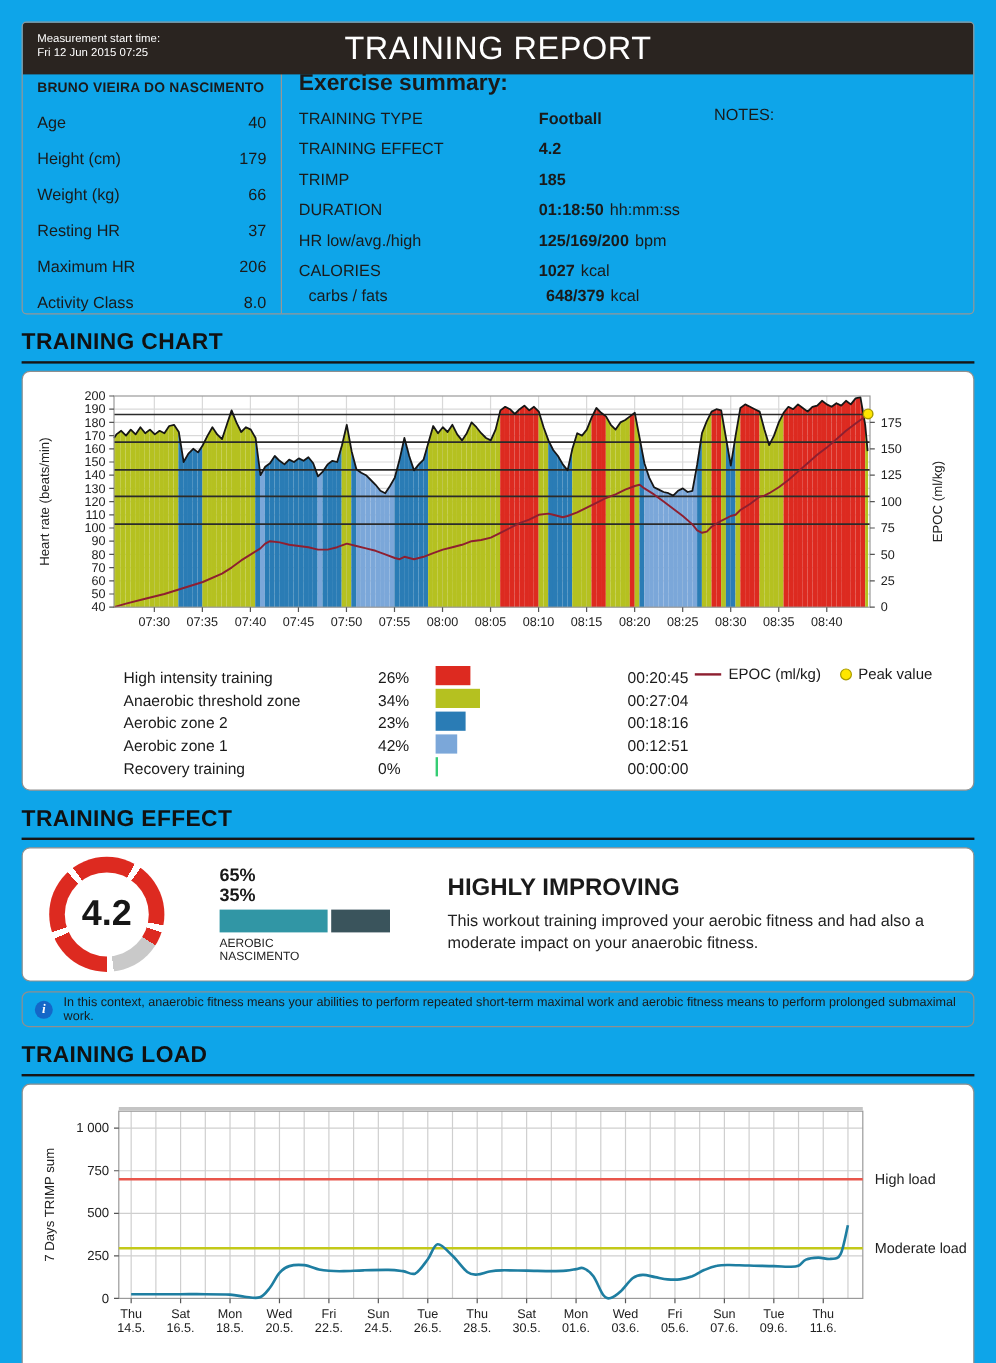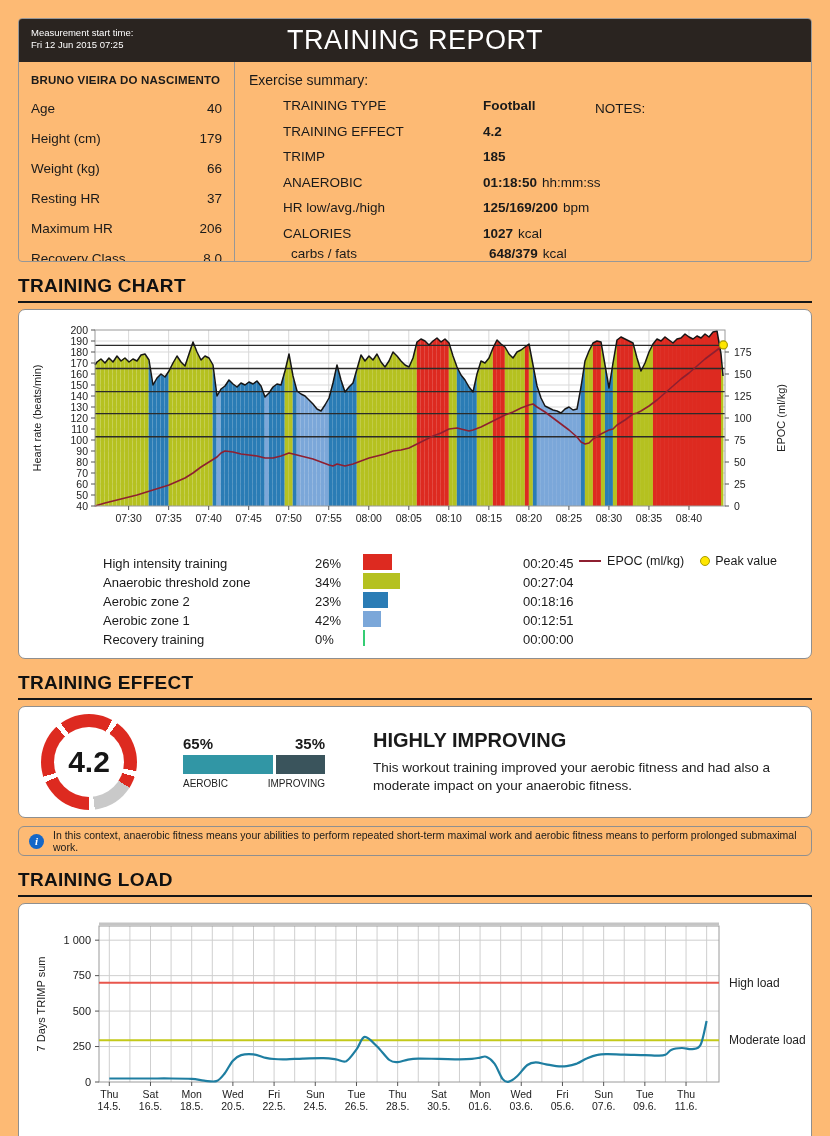--- a/index.html
+++ b/index.html
@@ -1,29 +1,29 @@
 <!DOCTYPE html>
 <html><head>
 <meta charset="utf-8">
 <style>
   html,body{margin:0;padding:0;background:#fff;}
   .page{width:830px;height:1136px;box-sizing:border-box;padding:18px;position:relative;
-        font-family:"Liberation Sans",sans-serif;color:#1a1a1a;background:#fdba74;overflow:hidden;}
+        font-family:"Liberation Sans",sans-serif;color:#1a1a1a;background:#0ea5e9;overflow:hidden;}
   
   .report-top{border:1px solid #979797;border-radius:4px;overflow:hidden;}
   .topbar{height:43px;background:#2a2420;color:#fff;display:flex;align-items:center;position:relative;}
   .meas{position:absolute;left:12px;top:8px;font-size:9.5px;line-height:1.3;}
   .rtitle{margin:0 auto;font-size:27px;letter-spacing:.5px;font-weight:400;}
-  .summary{display:flex;height:199px;}
+  .summary{display:flex;height:199px;align-items:center;}
   .person{width:216px;padding:12px 12px 8px 12px;box-sizing:border-box;border-right:1px solid #979797;}
   .pname{font-size:11.5px;font-weight:bold;letter-spacing:.2px;margin-bottom:6px;}
   .prow{display:flex;justify-content:space-between;font-size:13.5px;margin-top:15px;}
   .exsum{flex:1;padding:10px 14px;position:relative;box-sizing:border-box;}
-  .extitle{font-size:14px;font-weight:normal;margin-bottom:10px;}
-  .sumrow{display:flex;font-size:13.5px;margin-bottom:10.5px;margin-left:34px;}
+  .extitle{font-size:19px;font-weight:bold;margin-bottom:10px;}
+  .sumrow{display:flex;font-size:13.5px;margin-bottom:10.5px;}
   .sumrow .lb{width:200px;}
   .sumrow .vl{font-weight:bold;}
   .sumrow .un{margin-left:5px;}
   .sumrow.indent{margin-top:-5px;}
   .sumrow.indent .lb{padding-left:8px;width:192px;}
   .sumrow.indent .vl{padding-left:6px;}
   .notes{position:absolute;left:360px;top:39px;font-size:13.5px;}
   
   .sect{margin-top:13px;font-size:19px;font-weight:600;letter-spacing:.3px;color:#111;
         border-bottom:2px solid #161616;padding-bottom:4px;}
@@ -36,21 +36,21 @@
   .ztime{font-size:13px;}
   .epoc-legend{position:absolute;right:34px;top:2px;display:flex;align-items:center;font-size:12.5px;}
   .epoc-line-sample{display:inline-block;width:22px;height:0;border-top:2px solid #8e1f30;margin-right:6px;}
   .peak-dot{display:inline-block;width:8px;height:8px;border-radius:50%;background:#ffe600;border:1.5px solid #a99b00;margin:0 5px 0 16px;}
   
   .effectpanel{height:112px;display:flex;align-items:center;padding:0 22px;}
   .gauge{width:96px;height:96px;border-radius:50%;position:relative;flex:none;}
   .gauge .hole{position:absolute;inset:13px;background:#fff;border-radius:50%;display:flex;align-items:center;justify-content:center;}
   .gauge .val{font-size:30px;font-weight:bold;color:#161616;}
   .tebars{width:142px;margin-left:46px;flex:none;}
-  .tb-row{display:flex;justify-content:space-between;}
+  .tb-row{display:flex;justify-content:space-between;flex-direction:column;}
   .tb-row.pcts span{font-size:15px;font-weight:bold;}
   .tb-bar{display:flex;height:19px;margin:3px 0 4px 0;gap:3px;}
   .tb-bar .seg{height:100%;}
   .tb-row.labels span{font-size:10px;font-weight:normal;color:#222;}
   .tetext{margin-left:48px;width:440px;}
   .tetext .hl{font-size:20px;font-weight:bold;margin-bottom:7px;}
   .tetext .ds{font-size:13.5px;line-height:1.35;color:#222;}
   
   .infobar{border:1px solid #8f8f8f;border-radius:6px;margin-top:8px;height:30px;display:flex;align-items:center;
            padding:0 10px;gap:9px;box-sizing:border-box;}
@@ -92,42 +92,42 @@
             </div>
             <div class="prow">
               <span>Resting HR</span>
               <span>37</span>
             </div>
             <div class="prow">
               <span>Maximum HR</span>
               <span>206</span>
             </div>
             <div class="prow">
-              <span>Recovery Class</span>
+              <span>Activity Class</span>
               <span>8.0</span>
             </div>
           </div>
       </div>
       <div class="exsum">
         <div class="extitle">Exercise summary:</div>
         <div id="summary-rows">
             <div class="sumrow">
               <span class="lb">TRAINING TYPE</span>
               <span class="vl">Football</span>
             </div>
             <div class="sumrow">
               <span class="lb">TRAINING EFFECT</span>
               <span class="vl">4.2</span>
             </div>
             <div class="sumrow">
               <span class="lb">TRIMP</span>
               <span class="vl">185</span>
             </div>
             <div class="sumrow">
-              <span class="lb">ANAEROBIC</span>
+              <span class="lb">DURATION</span>
               <span class="vl">01:18:50</span>
               <span class="un">hh:mm:ss</span>
             </div>
             <div class="sumrow">
               <span class="lb">HR low/avg./high</span>
               <span class="vl">125/169/200</span>
               <span class="un">bpm</span>
             </div>
             <div class="sumrow">
               <span class="lb">CALORIES</span>
@@ -482,21 +482,21 @@
       <div class="tb-row pcts">
         <span>65%</span>
         <span>35%</span>
       </div>
       <div class="tb-bar">
         <div class="seg" id="seg-aer" style="flex-grow: 65; background: rgb(49, 150, 165);"></div>
         <div class="seg" id="seg-anaer" style="flex-grow: 35; background: rgb(58, 84, 92);"></div>
       </div>
       <div class="tb-row labels">
         <span>AEROBIC</span>
-        <span>IMPROVING</span>
+        <span>NASCIMENTO</span>
       </div>
     </div>
     <div class="tetext">
       <div class="hl">HIGHLY IMPROVING</div>
       <div class="ds">This workout training improved your aerobic fitness and had also a moderate impact on your anaerobic fitness.</div>
     </div>
   </div>
 
   <div class="infobar">
     <span class="info-i">i</span>

